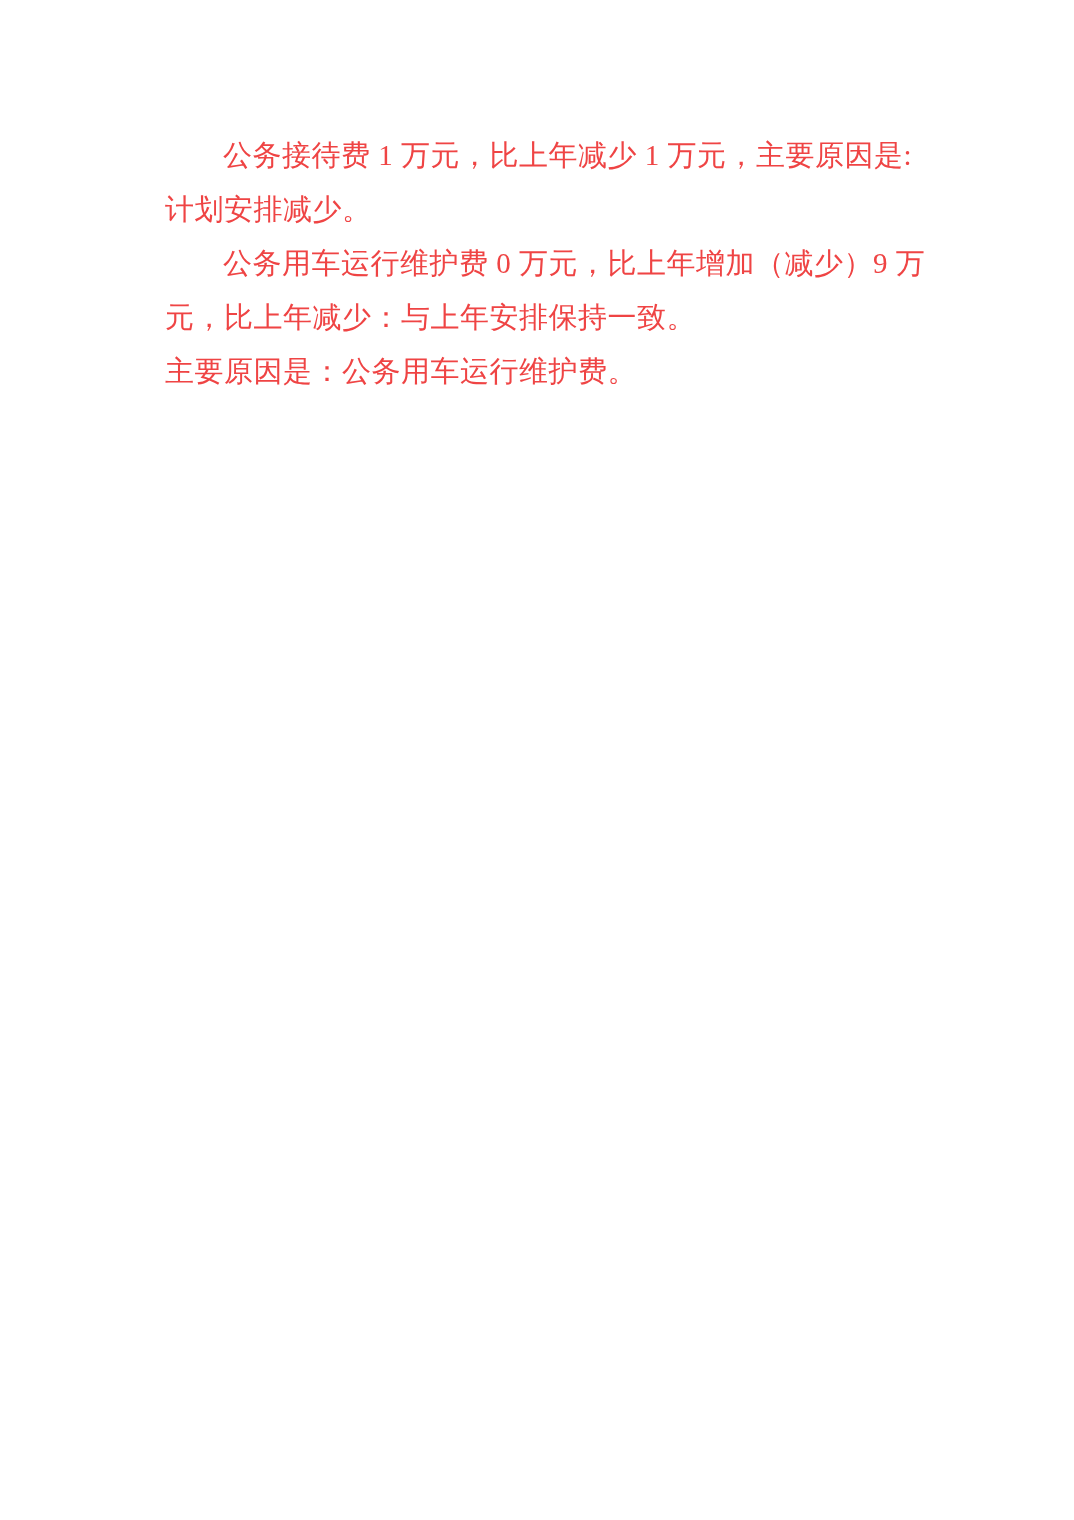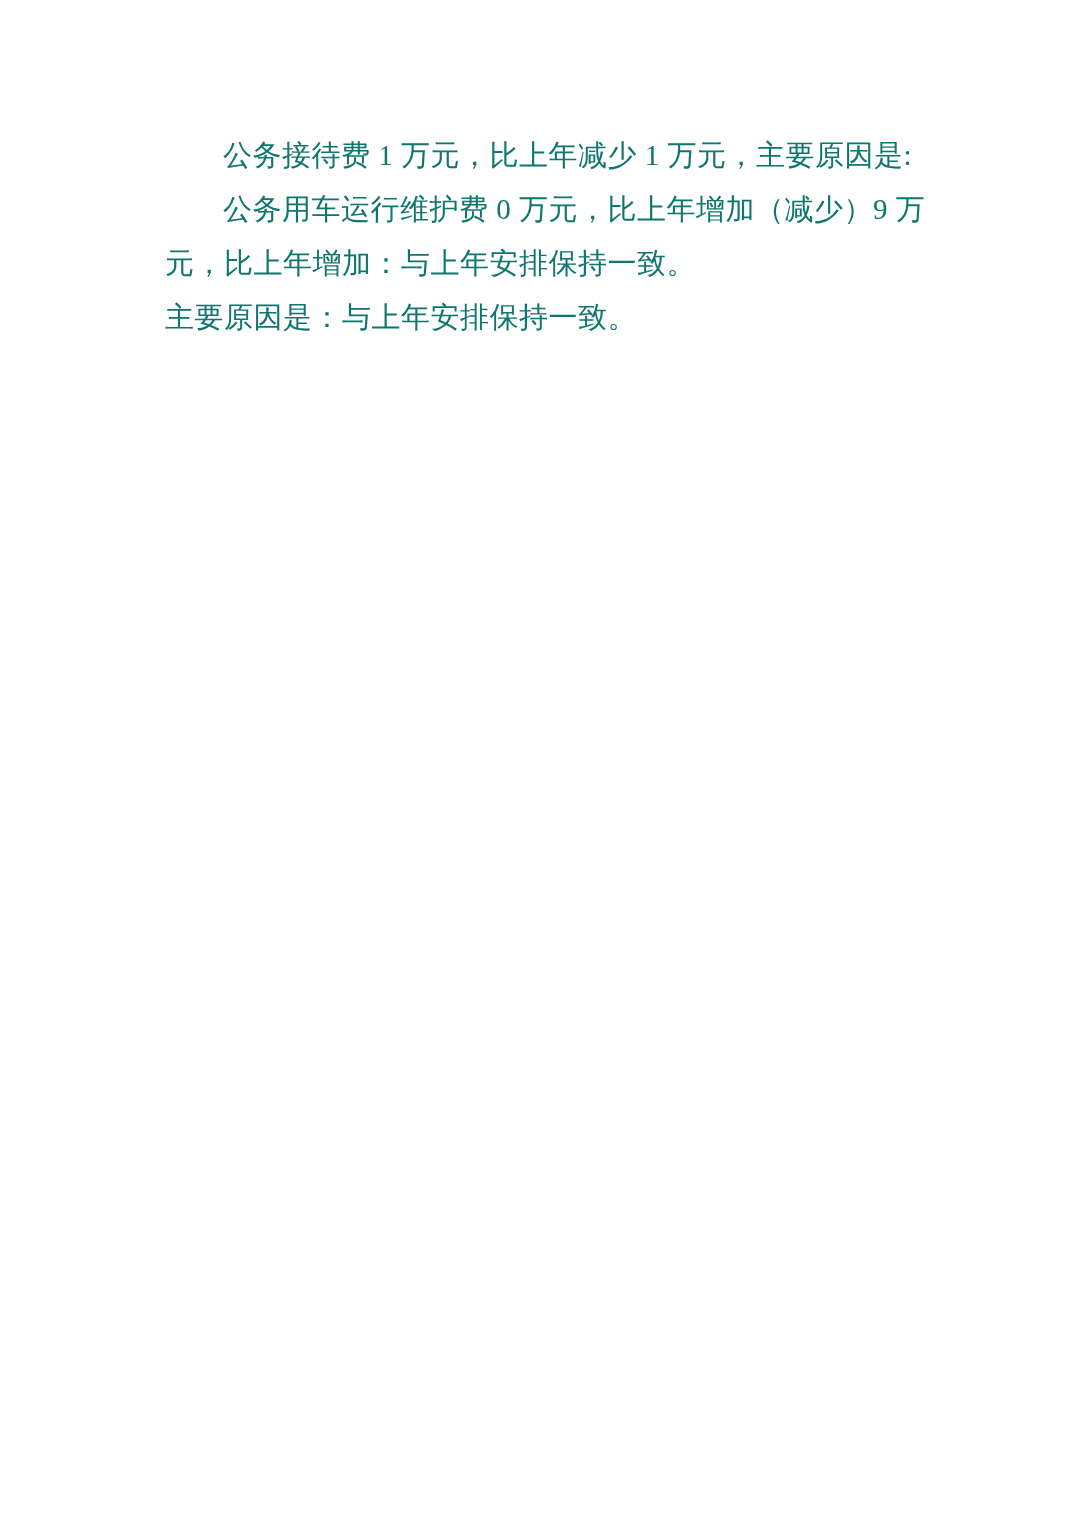--- a/index.html
+++ b/index.html
@@ -13,21 +13,21 @@
     height: 1520px;
     background: #ffffff;
     overflow: hidden;
     font-family: "Liberation Serif", "DejaVu Serif", serif;
   }
   .doc-body {
     position: absolute;
     left: 165px;
     top: 128px;
     width: 745px;
-    color: #0f766e;
+    color: #ef4444;
     font-size: 29px;
     line-height: 54px;
     letter-spacing: 0.5px;
   }
   .paragraph {
     margin: 0;
     padding: 0;
   }
   .text-line {
     white-space: nowrap;
@@ -38,25 +38,26 @@
   }
 </style>
 </head>
 <body>
 
 <div class="page">
   <div class="doc-body">
 
     <div class="paragraph">
       <div class="text-line indent">公务接待费 1 万元，比上年减少 1 万元，主要原因是:</div>
+      <div class="text-line">计划安排减少。</div>
     </div>
 
     <div class="paragraph">
       <div class="text-line indent">公务用车运行维护费 0 万元，比上年增加（减少）9 万</div>
-      <div class="text-line">元，比上年增加：与上年安排保持一致。</div>
+      <div class="text-line">元，比上年减少：与上年安排保持一致。</div>
     </div>
 
     <div class="paragraph">
-      <div class="text-line">主要原因是：与上年安排保持一致。</div>
+      <div class="text-line">主要原因是：公务用车运行维护费。</div>
     </div>
 
   </div>
 </div>
 
 </body></html>

